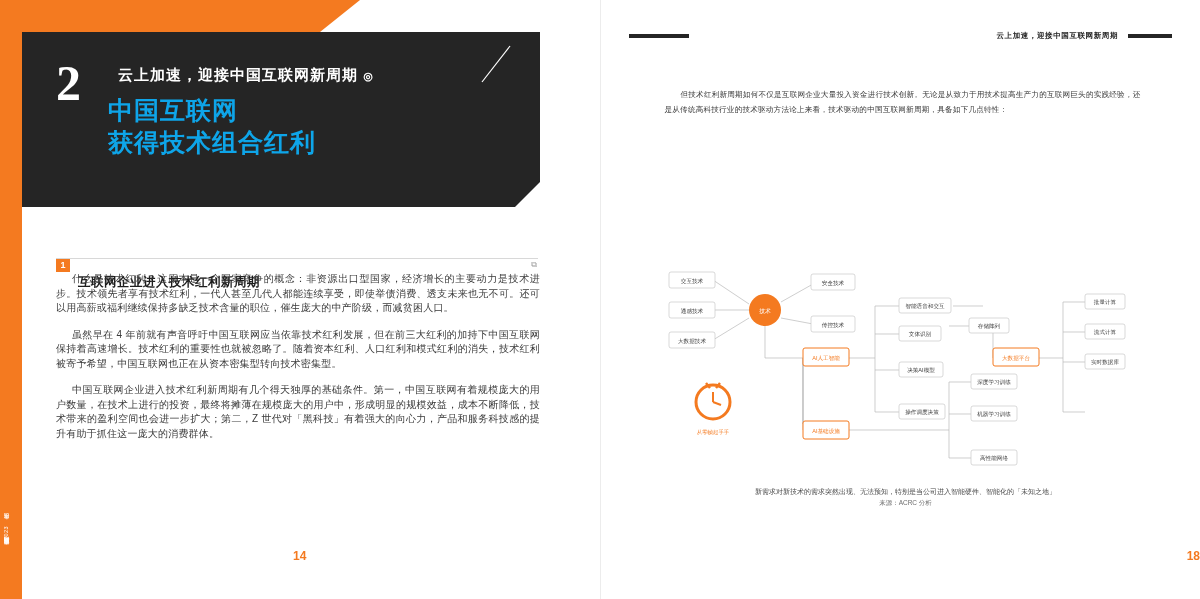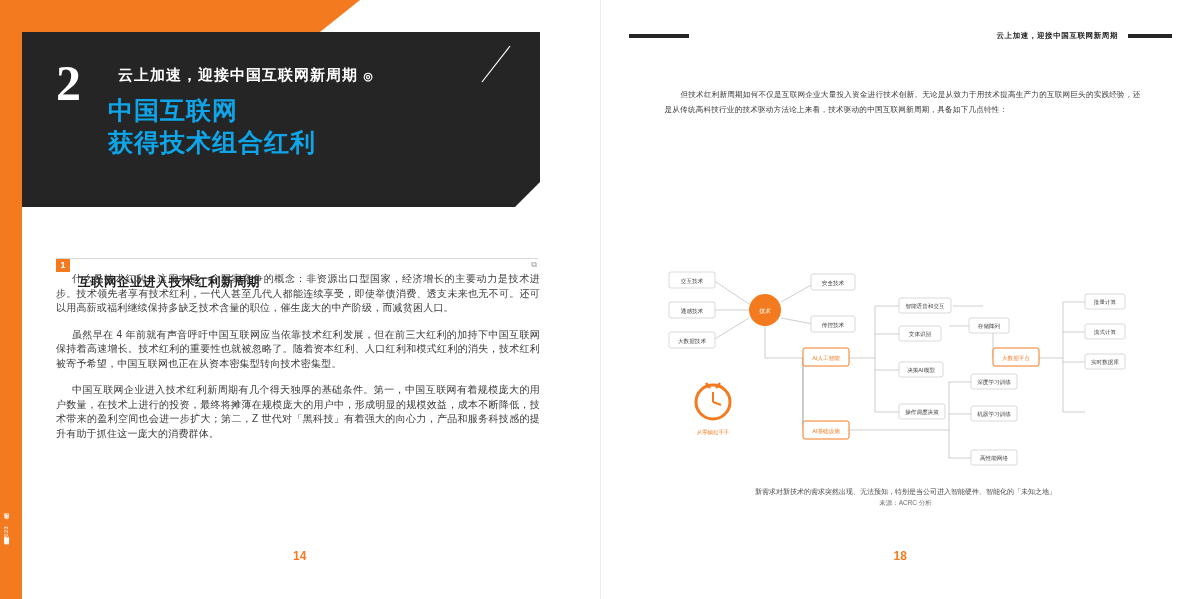--- a/index.html
+++ b/index.html
@@ -239,21 +239,21 @@
     line-height: 11px;
   }
   .caption .src {
     color: #6d6d6d;
     font-size: 6.5px;
   }
   .page-num-r {
     position: absolute;
     left: 0; right: 0;
     bottom: 36px;
-    text-align: center;
+    text-align: right;
     color: #f47a20;
     font-size: 12px;
     font-weight: bold;
   }
   .node-text { font-size: 5.6px; fill: #3c3c3c; }
   .node-text-w { font-size: 5.8px; fill: #ffffff; }
   .node-text-o { font-size: 5.4px; fill: #f47a20; }
 </style>
 </head>
 <body>

